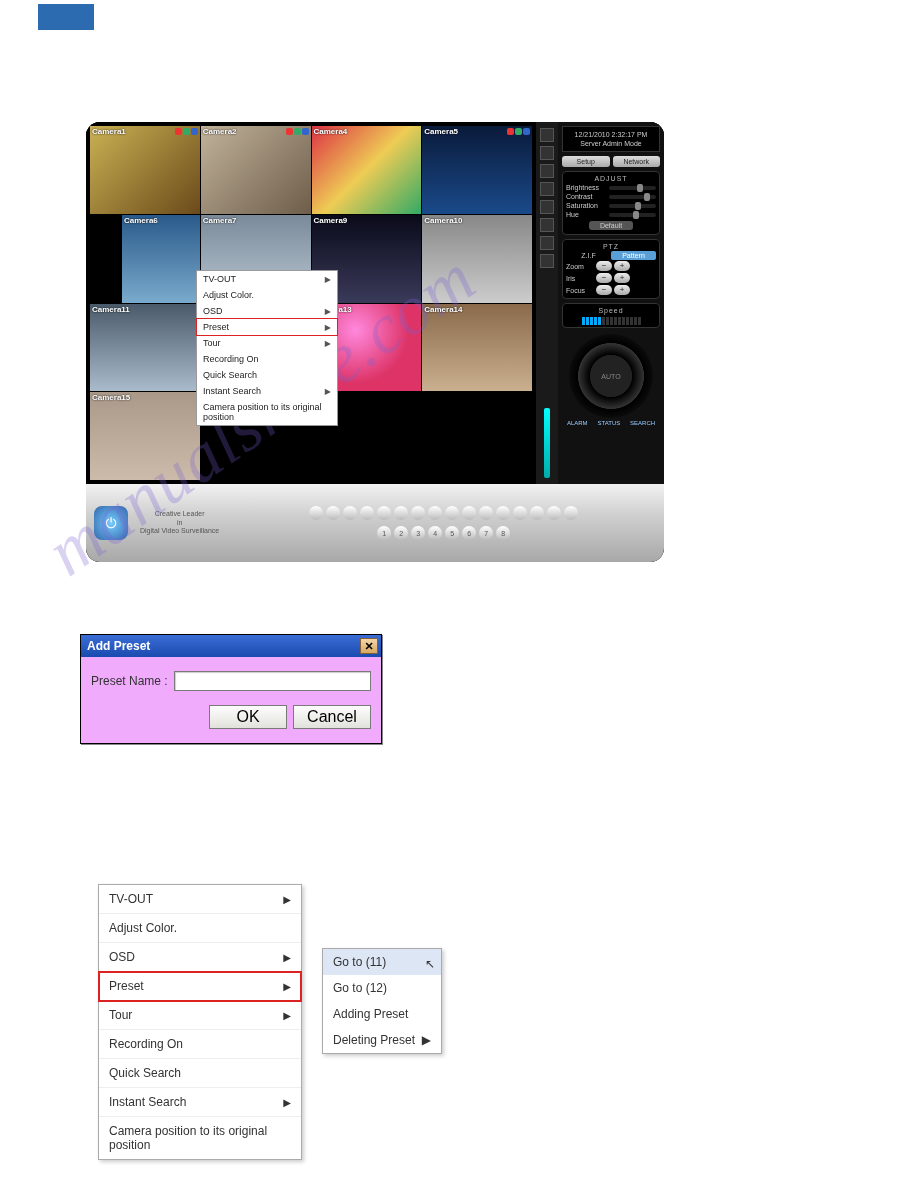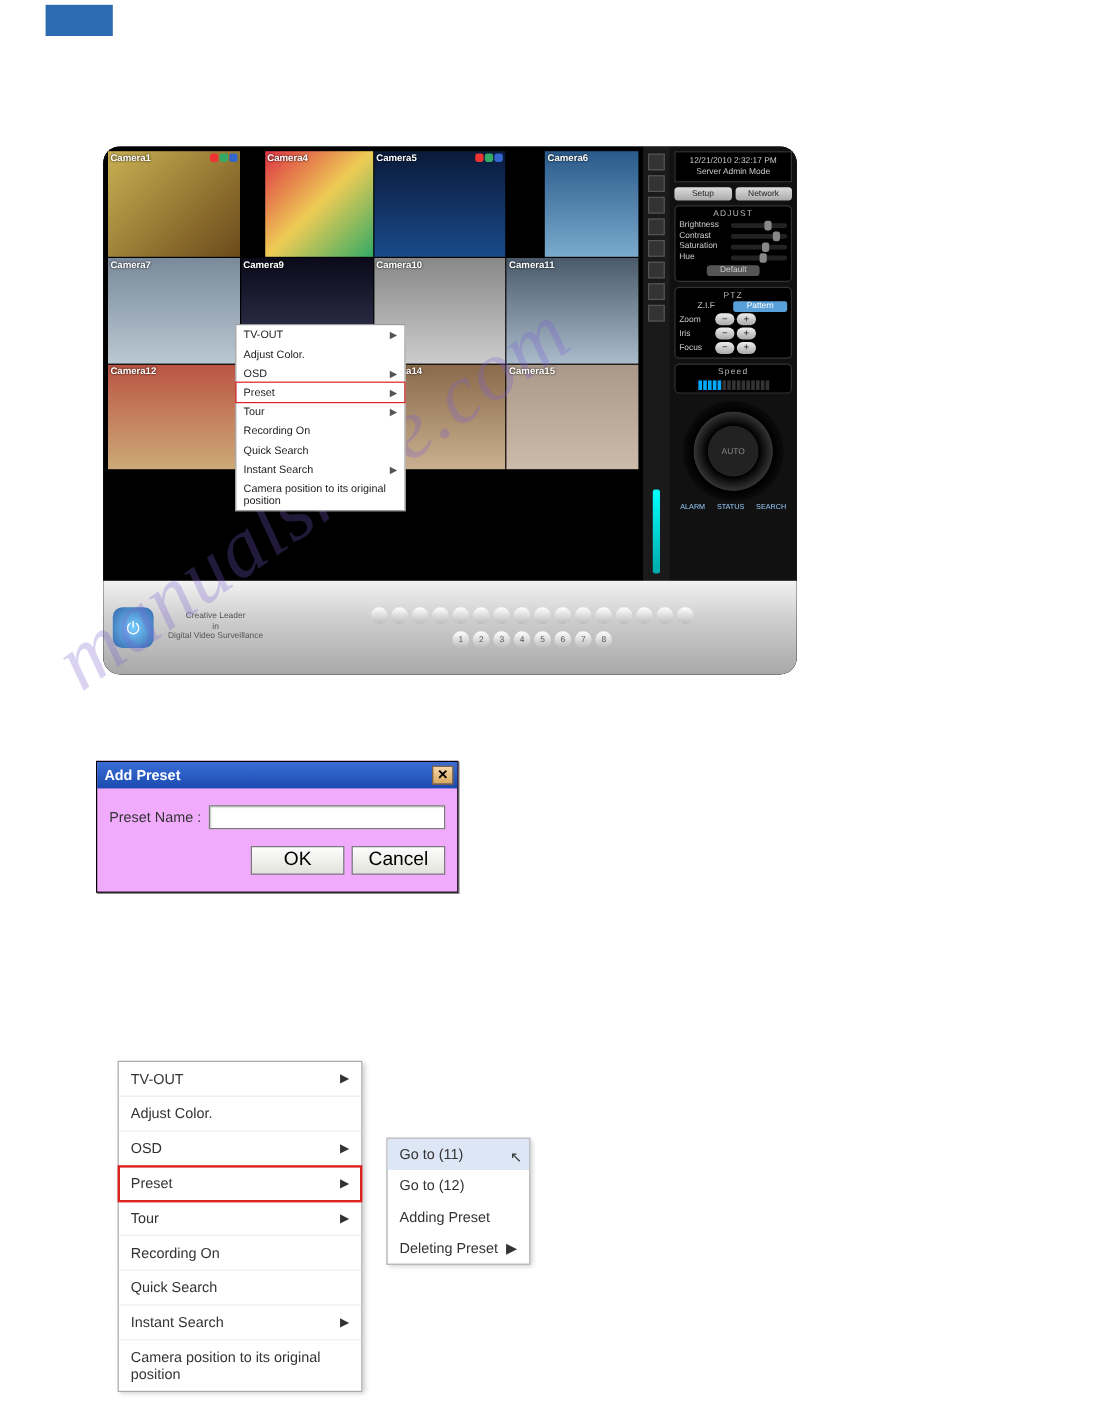--- a/index.html
+++ b/index.html
@@ -60,21 +60,21 @@
   }
   .cam .dots span {
     width: 7px; height: 7px; border-radius: 2px;
     background: #e33;
   }
   .cam .dots span:nth-child(2){background:#3a6;}
   .cam .dots span:nth-child(3){background:#36c;}
   .c1{background:linear-gradient(135deg,#c9b053,#6b4a1a);}
   .c2{background:linear-gradient(135deg,#c1b29a,#6d5d4a);}
   .c3{background:radial-gradient(circle at 50% 10%,#fff,#aaa 40%,#666);}
-  .c4{background:linear-gradient(135deg,#d34,#ec5,#3a6);margin-left:20px;}
+  .c4{background:linear-gradient(135deg,#d34,#ec5,#3a6);}
   .c5{background:linear-gradient(#0a1a3a,#1a4a8a);}
   .c6{background:linear-gradient(#2a5a8a,#7aaacc);margin-left:32px;}
   .c7{background:linear-gradient(#0a0a1a,#3a3a5a);}
   .c8{background:linear-gradient(#7a8a9a,#bac8d2);}
   .c9{background:linear-gradient(135deg,#aa6644,#7a8a9a);}
   .c10{background:linear-gradient(#888,#ccc);}
   .c11{background:linear-gradient(#4a5a6a,#aabbcc);}
   .c12{background:linear-gradient(#b54,#ca7);}
   .c13{background:radial-gradient(circle at 40% 30%,#f8d,#d36 60%);}
   .c14{background:linear-gradient(#8a6a4a,#cab090);}
@@ -285,20 +285,28 @@
   <div class="dvr-body">
     <div class="grid">
       <div class="cam c1">
           <span class="label">Camera1</span>
           <span class="dots">
             <span></span>
             <span></span>
             <span></span>
           </span>
         </div>
+      <div class="cam c2">
+          <span class="label">Camera2</span>
+          <span class="dots">
+            <span></span>
+            <span></span>
+            <span></span>
+          </span>
+        </div>
       <div class="cam c4">
           <span class="label">Camera4</span>
         </div>
       <div class="cam c5">
           <span class="label">Camera5</span>
           <span class="dots">
             <span></span>
             <span></span>
             <span></span>
           </span>

